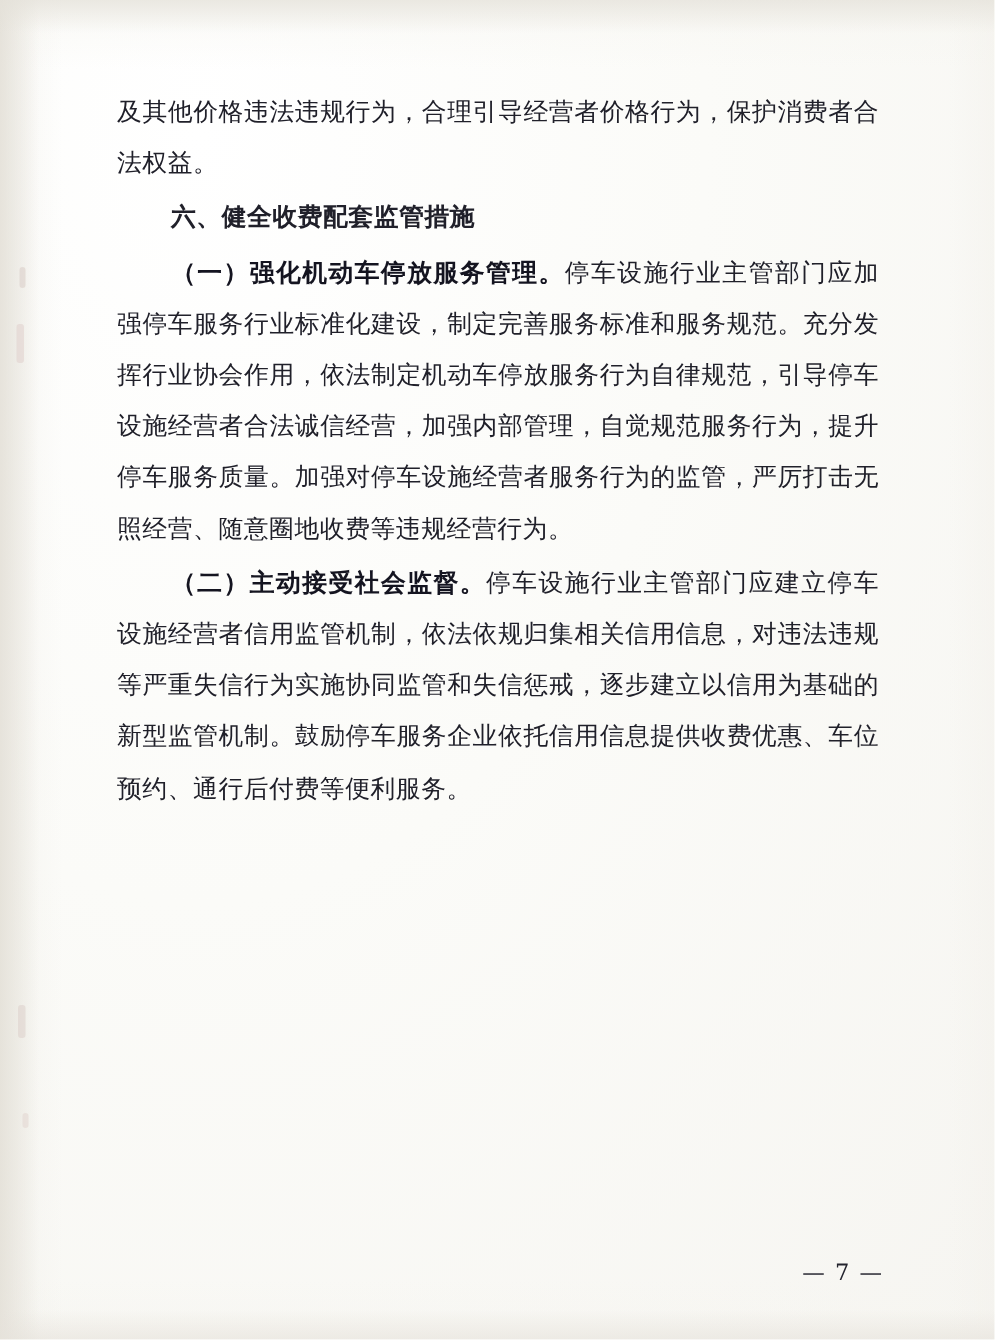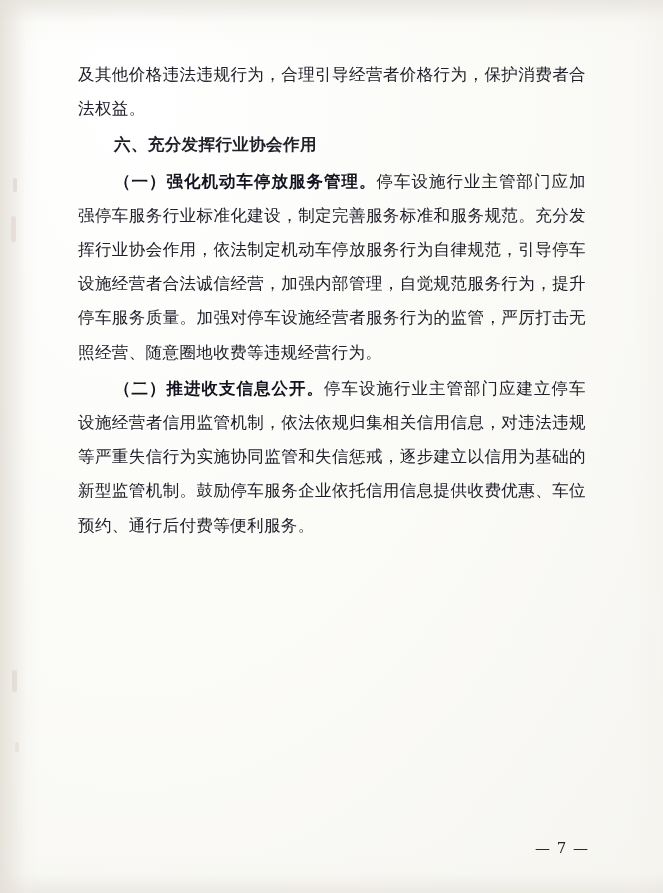--- a/index.html
+++ b/index.html
@@ -114,27 +114,27 @@
 
   <div class="mark mark-1"></div>
   <div class="mark mark-2"></div>
   <div class="mark mark-3"></div>
   <div class="mark mark-4"></div>
 
   <div class="content">
 
     <p class="para">及其他价格违法违规行为，合理引导经营者价格行为，保护消费者合法权益。</p>
 
-    <p class="para heading">六、充分发挥行业协会作用</p>
+    <p class="para heading">六、健全收费配套监管措施</p>
 
     <p class="para indent">
       <span class="lead">（一）强化机动车停放服务管理。</span><span>停车设施行业主管部门应加强停车服务行业标准化建设，制定完善服务标准和服务规范。充分发挥行业协会作用，依法制定机动车停放服务行为自律规范，引导停车设施经营者合法诚信经营，加强内部管理，自觉规范服务行为，提升停车服务质量。加强对停车设施经营者服务行为的监管，严厉打击无照经营、随意圈地收费等违规经营行为。</span>
     </p>
 
     <p class="para indent">
-      <span class="lead">（二）推进收支信息公开。</span><span>停车设施行业主管部门应建立停车设施经营者信用监管机制，依法依规归集相关信用信息，对违法违规等严重失信行为实施协同监管和失信惩戒，逐步建立以信用为基础的新型监管机制。鼓励停车服务企业依托信用信息提供收费优惠、车位预约、通行后付费等便利服务。</span>
+      <span class="lead">（二）主动接受社会监督。</span><span>停车设施行业主管部门应建立停车设施经营者信用监管机制，依法依规归集相关信用信息，对违法违规等严重失信行为实施协同监管和失信惩戒，逐步建立以信用为基础的新型监管机制。鼓励停车服务企业依托信用信息提供收费优惠、车位预约、通行后付费等便利服务。</span>
     </p>
 
 
   </div>
 
   <div class="page-number">— 7 —</div>
 </div>
 
 </body></html>

